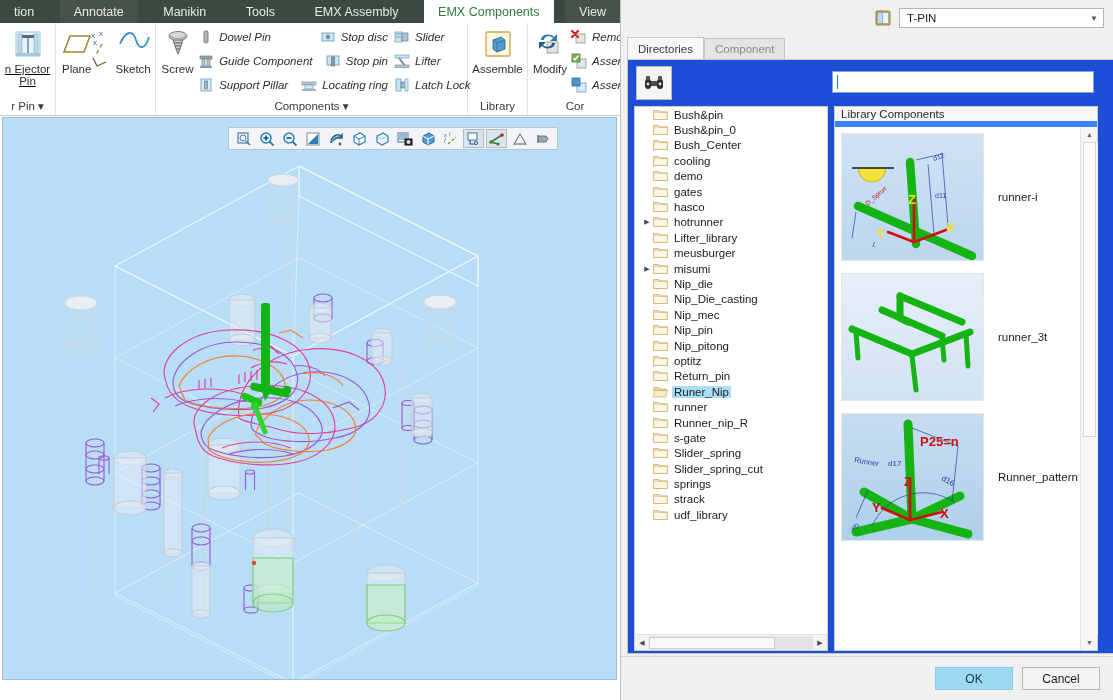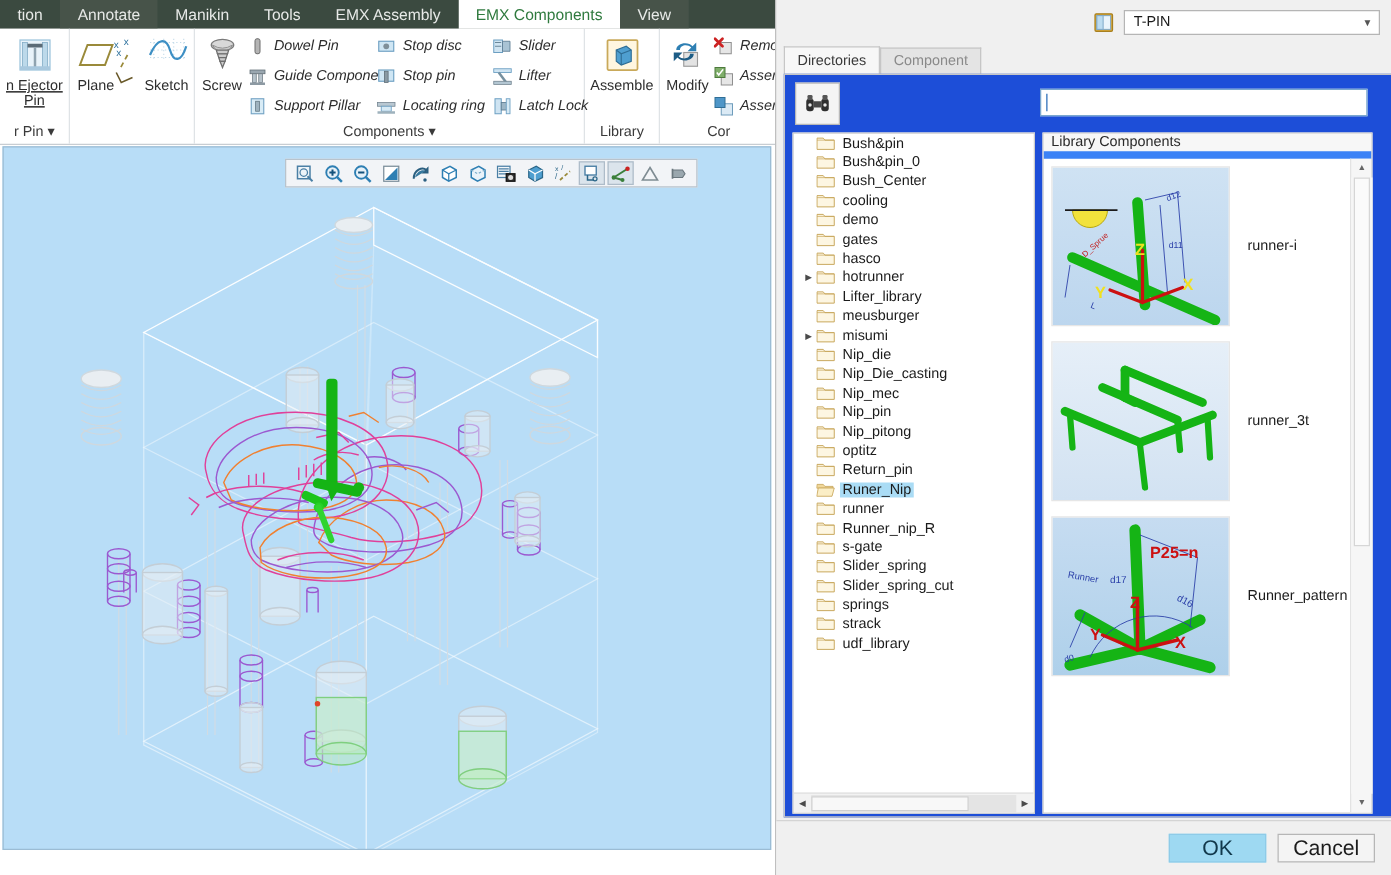--- a/index.html
+++ b/index.html
@@ -24,20 +24,21 @@
     overflow: hidden;
   }
 
   
   #ribbon-tabs {
     position: absolute; left: 0; top: 0;
     width: 620px; height: 23px;
     background: #3b4a40;
     display: flex;
     align-items: stretch;
+    justify-content: space-between;
   }
   .rtab {
     display: flex; align-items: center; justify-content: center;
     color: #e8eae8;
     font-size: 12.5px;
     padding: 0 14px;
     white-space: nowrap;
     cursor: default;
   }
   .rtab.alt { background: #475349; }
@@ -349,21 +350,21 @@
     position: absolute; left: 0; bottom: 0;
     width: 493px; height: 44px;
     background: #f0f0f0;
     border-top: 1px solid #d4d4d4;
     display: flex; align-items: center; justify-content: flex-end;
     padding-right: 14px;
   }
   .dbtn {
     width: 78px; height: 23px;
     display: flex; align-items: center; justify-content: center;
-    font-size: 17px;
+    font-size: 12px;
     border: 1px solid #b6b6b6;
     background: #f4f4f4;
     color: #1b1b1b;
     margin-left: 9px;
     cursor: default;
   }
   .dbtn.primary {
     background: #9ed9f2;
     border: 1px solid #8ecbe8;
     color: #11384b;
@@ -505,21 +506,21 @@
               <div class="sm-ico">
                 <svg width="16" height="16" viewBox="0 0 16 16">
                   <rect x="3" y="2" width="10" height="12" fill="#d9ecf6" stroke="#74a4c4" stroke-width="0.9"></rect>
                   <rect x="6.5" y="4" width="3" height="8" fill="#9fb3bf" stroke="#5f737f" stroke-width="0.6"></rect>
                 </svg>
               </div>
               <div class="lbl">Support Pillar</div>
             </div>
           </div>
 
-          <div class="col" style="width:93px;">
+          <div class="col" style="width:93px;align-items:flex-end;">
             <div class="sm-btn">
               <div class="sm-ico">
                 <svg width="16" height="16" viewBox="0 0 16 16">
                   <rect x="2" y="4" width="12" height="8" fill="#cfe6f4" stroke="#6c9fc2" stroke-width="0.9"></rect>
                   <circle cx="8" cy="8" r="2.3" fill="#7f8f99"></circle>
                 </svg>
               </div>
               <div class="lbl">Stop disc</div>
             </div>
             <div class="sm-btn">

